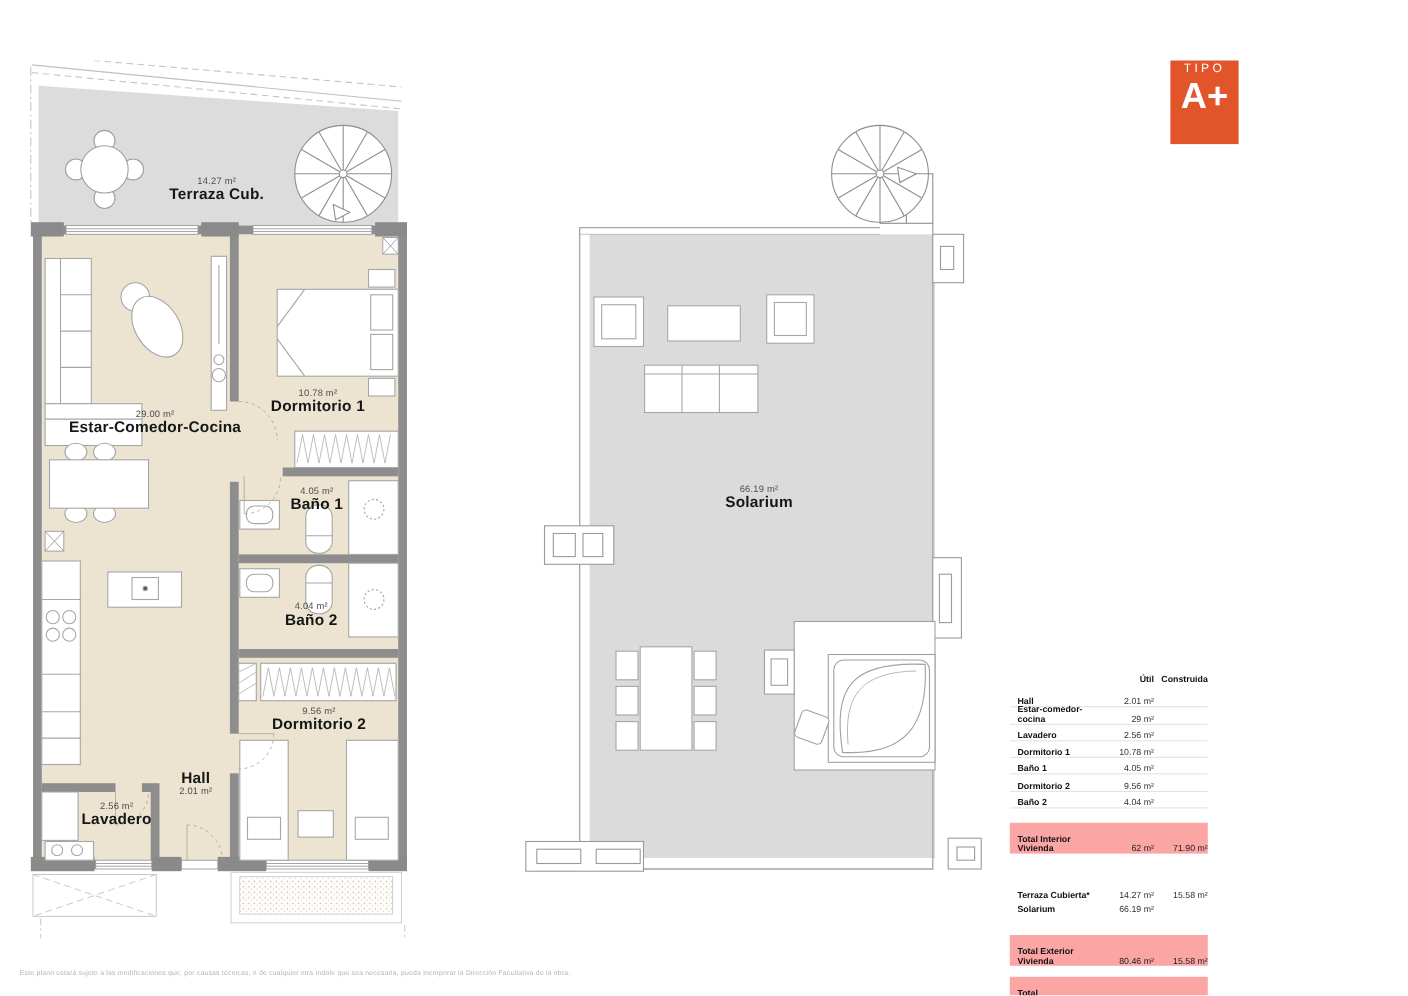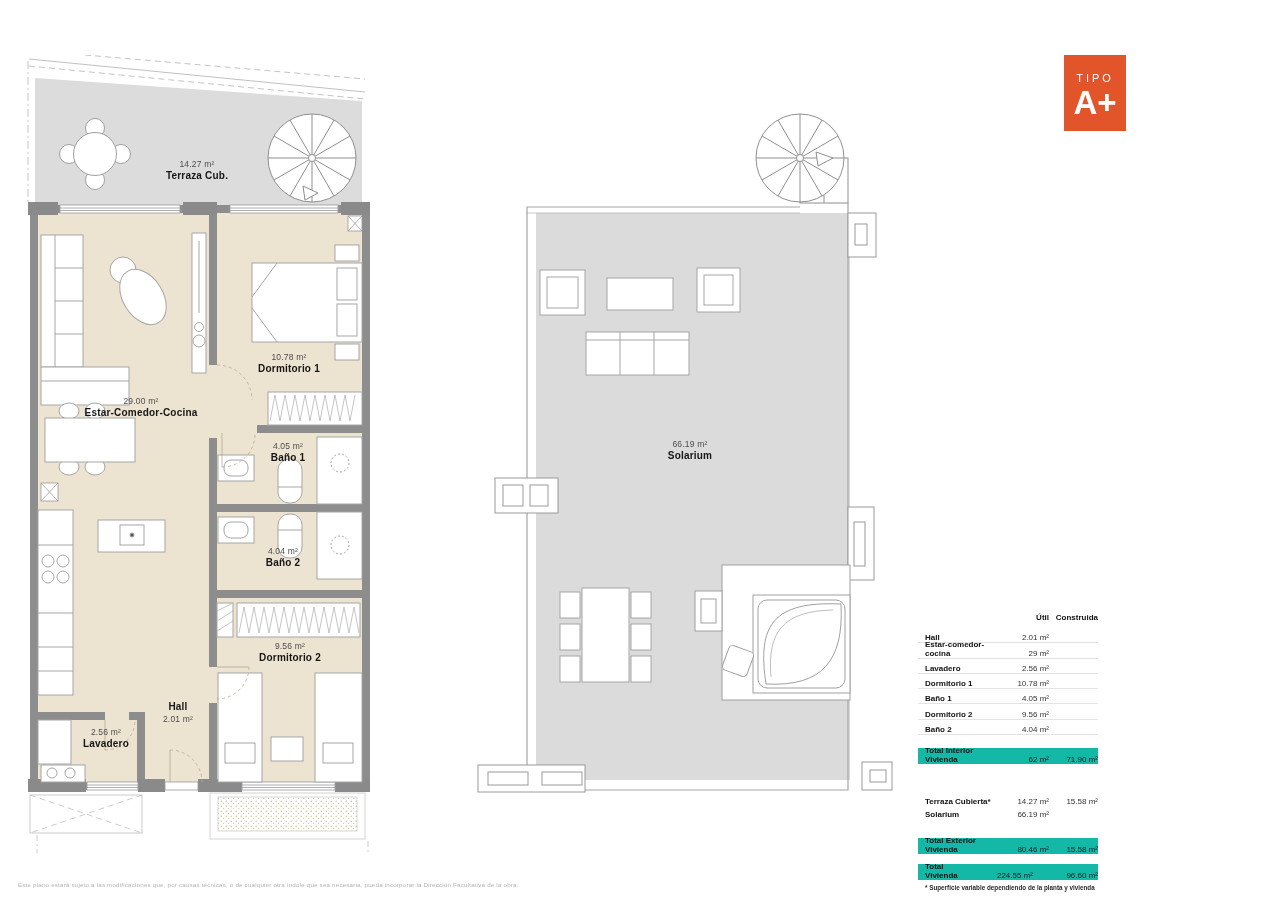--- a/index.html
+++ b/index.html
@@ -3,39 +3,39 @@
 <meta charset="utf-8">
 <style>
   html,body{margin:0;padding:0;background:#fff;}
   #canvas{position:relative;width:1280px;height:905px;background:#ffffff;overflow:hidden;
           font-family:"Liberation Sans",sans-serif;}
   .abs{position:absolute;}
 
   
   .room-label{position:absolute;text-align:center;transform:translateX(-50%);white-space:nowrap;}
   .room-label .area{display:block;font-size:8.5px;line-height:12px;color:#4d4d4d;letter-spacing:.2px;}
-  .room-label .rname{display:block;font-size:10px;line-height:12px;font-weight:bold;color:#161616;letter-spacing:.2px;}
+  .room-label .rname{display:block;font-size:14px;line-height:12px;font-weight:bold;color:#161616;letter-spacing:.2px;}
 
   
   #badge{position:absolute;left:1064px;top:55px;width:62px;height:76px;background:#e2552b;
          color:#fff;text-align:center;}
-  #badge .l1{display:block;font-size:11px;letter-spacing:3px;margin-top:17px;font-weight:normal;}
+  #badge .l1{display:block;font-size:11px;letter-spacing:3px;margin-top:1px;font-weight:normal;}
   #badge .l2{display:block;font-size:33px;font-weight:bold;margin-top:0px;letter-spacing:0px;}
 
   
   #surf{position:absolute;left:918px;top:606px;width:180px;font-size:8px;color:#222;}
   #surf .trow{display:flex;align-items:flex-end;}
   #surf .lab{flex:1;font-weight:bold;color:#111;padding-left:7px;}
   #surf .util{width:52px;text-align:right;color:#333;}
   #surf .cons{width:49px;text-align:right;color:#333;}
   #surf .thead{height:16px;}
   #surf .thead .util,#surf .thead .cons{font-weight:bold;color:#111;}
   #surf .rows{margin-top:6px;}
   #surf .rows .trow{height:14.3px;border-bottom:1px solid #e3e3e3;}
-  #surf .hl{background:#14b8a6;height:16px;}
+  #surf .hl{background:#fca5a5;height:28px;}
   #surf .hl .util,#surf .hl .cons{color:#222;}
   #surf .exterior{margin-top:28px;}
   #surf .exterior .trow{height:13.5px;}
   #surf .mt13{margin-top:13px;}
   #surf .mt2{margin-top:19px;}
   #surf .mt10{margin-top:10px;gap:16px;}
   #surf .footnote{margin-top:4px;font-size:6.3px;font-weight:bold;color:#2a2a2a;padding-left:7px;}
 
   #disclaimer{position:absolute;left:18px;top:881px;font-size:6.2px;color:#b3b3b3;letter-spacing:.2px;}
 </style>
@@ -339,21 +339,21 @@
       <path d="M296,584 C 287,525 303,501 371,504 C 374,561 352,587 296,584 Z"></path>
       <path d="M301,577 C 297,532 313,511 363,510" fill="none" stroke-width="0.7"></path>
       <rect x="255" y="548" width="26" height="26" rx="4" transform="rotate(20 268 561)"></rect>
     </g>
   </svg>
 
   <div class="room-label" style="left:197px;top:158px">
     <span class="area">14.27 m²</span>
     <span class="rname">Terraza Cub.</span>
   </div>
-  <div class="room-label" style="left:141px;top:395px">
+  <div class="room-label" style="left:141px;top:370px">
     <span class="area">29.00 m²</span>
     <span class="rname">Estar-Comedor-Cocina</span>
   </div>
   <div class="room-label" style="left:289px;top:351px">
     <span class="area">10.78 m²</span>
     <span class="rname">Dormitorio 1</span>
   </div>
   <div class="room-label" style="left:288px;top:440px">
     <span class="area">4.05 m²</span>
     <span class="rname">Baño 1</span>

